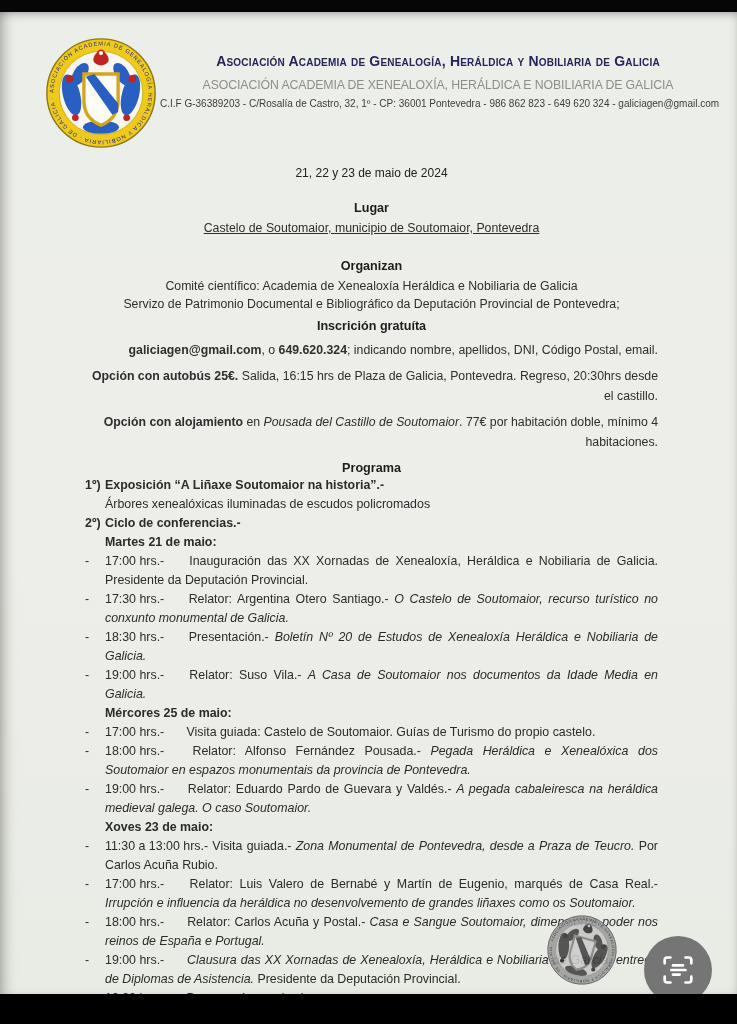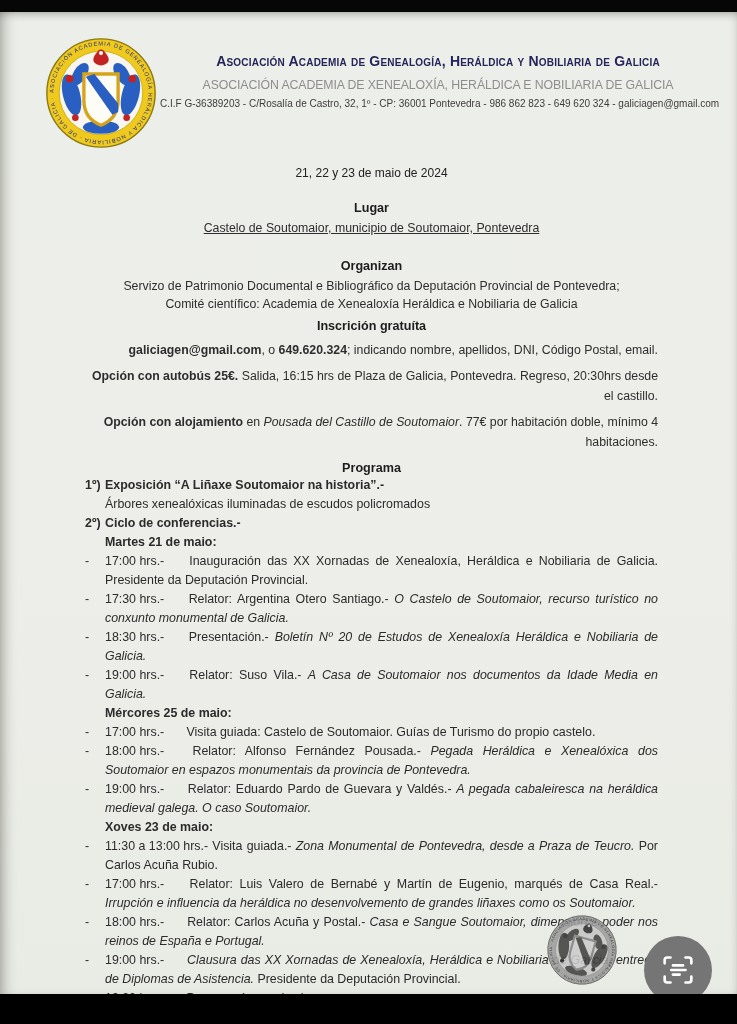--- a/index.html
+++ b/index.html
@@ -100,22 +100,22 @@
     </div>
 
     <div class="content">
       <div class="event-dates">21, 22 y 23 de maio de 2024</div>
 
       <div class="sec-h">Lugar</div>
       <div class="sec-line">Castelo de Soutomaior, municipio de Soutomaior, Pontevedra</div>
 
       <div class="sec-h org">Organizan</div>
       <div class="sec-lines">
+        <div>Comité científico: Academia de Xenealoxía Heráldica e Nobiliaria de Galicia</div>
         <div>Servizo de Patrimonio Documental e Bibliográfico da Deputación Provincial de Pontevedra;</div>
-        <div>Comité científico: Academia de Xenealoxía Heráldica e Nobiliaria de Galicia</div>
       </div>
 
       <div class="sec-h ins">Inscrición gratuíta</div>
       <div class="ins-lines">
         <div class="ins-line"><b>galiciagen@gmail.com</b><span>, o </span><b>649.620.324</b><span>; indicando nombre, apellidos, DNI, Código Postal, email.</span></div>
         <div class="ins-line"><b>Opción con autobús 25€.</b><span> Salida, 16:15 hrs de Plaza de Galicia, Pontevedra. Regreso, 20:30hrs desde el castillo.</span></div>
         <div class="ins-line"><b>Opción con alojamiento</b><span> en </span><i>Pousada del Castillo de Soutomaior</i><span>. 77€ por habitación doble, mínimo 4 habitaciones.</span></div>
       </div>
 
       <div class="sec-h prog-h">Programa</div>

